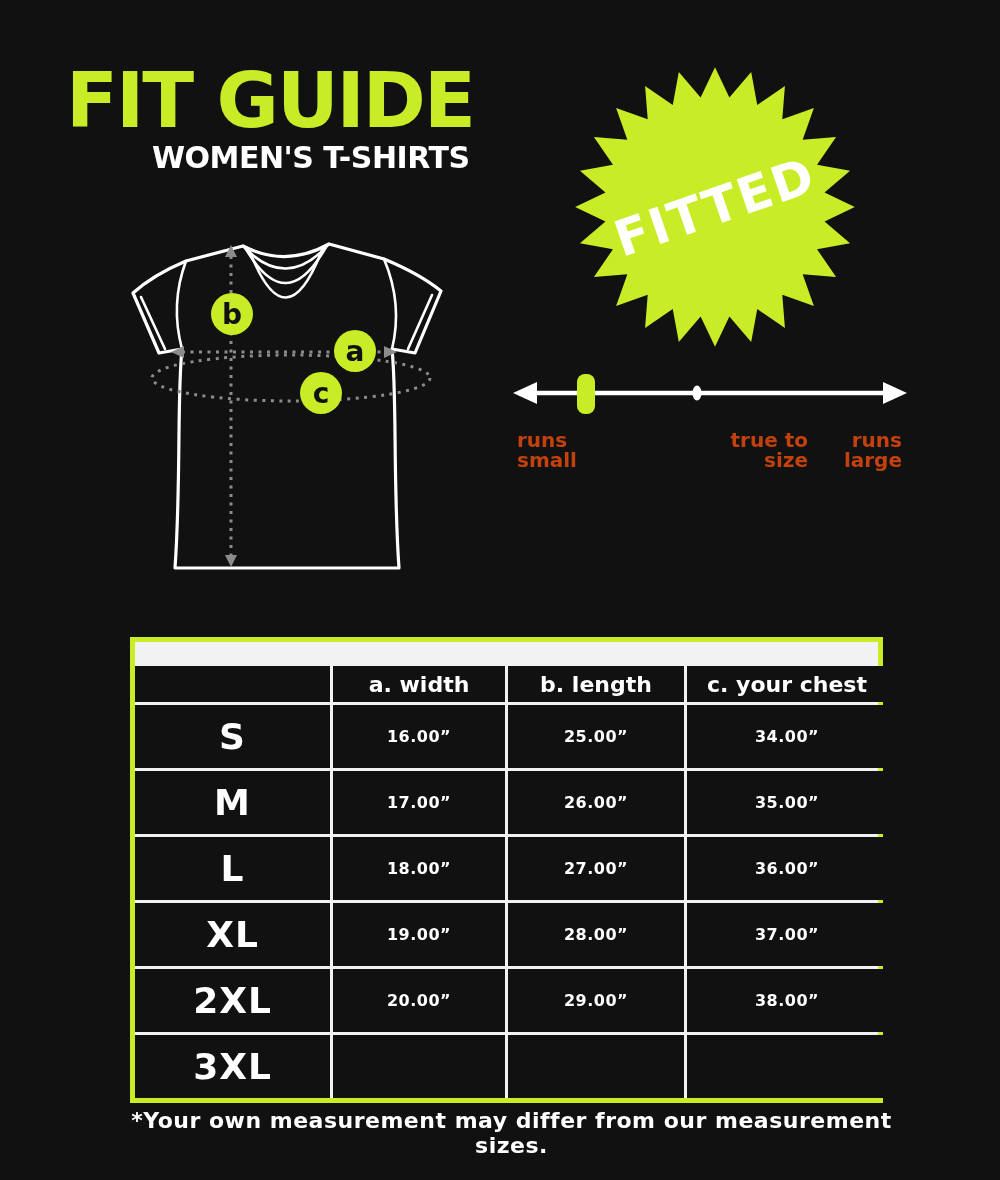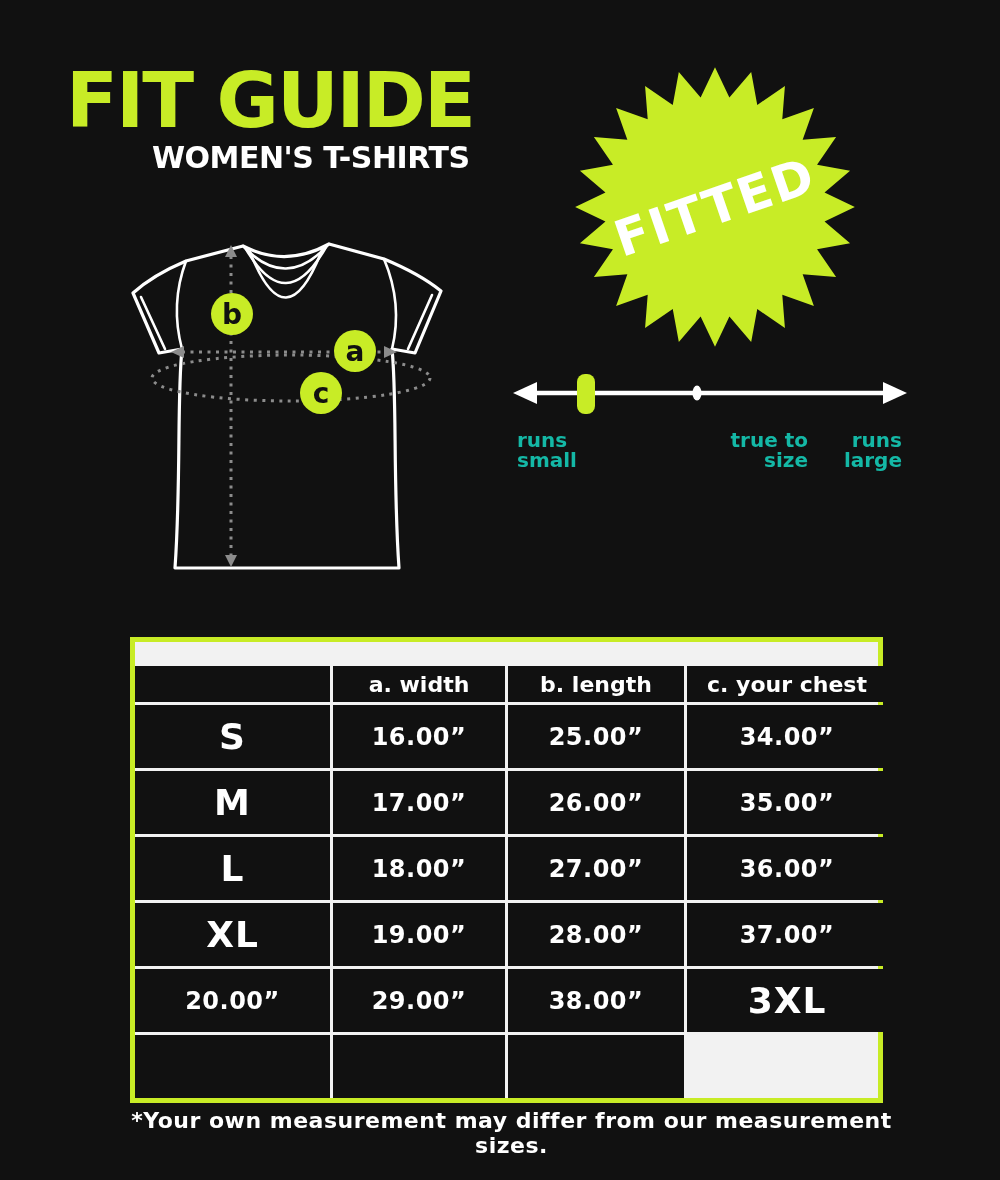--- a/index.html
+++ b/index.html
@@ -29,39 +29,39 @@
   .shirt .thin{stroke-width:2.6;}
   .shirt .dotted{fill:none;stroke:#8c8c8c;stroke-width:3;stroke-dasharray:3 5.5;}
   .shirt .ah{fill:#8c8c8c;}
   .shirt .marker{fill:#c8ec26;}
   .shirt .mletter{
     font-family:"DejaVu Sans","Liberation Sans",sans-serif;font-weight:bold;
     font-size:28px;fill:#111;text-anchor:middle;
   }
   .scale{position:absolute;left:505px;top:360px;width:410px;height:70px;}
   .scale-label{
-    position:absolute;color:#14b8a6;font-size:20px;font-weight:bold;line-height:20px;
+    position:absolute;color:#c2410c;font-size:20px;font-weight:bold;line-height:20px;
     white-space:pre;
   }
   .scale-label.left{left:517px;top:430px;text-align:left;}
   .scale-label.center{left:608px;top:430px;width:200px;text-align:right;}
   .scale-label.right{left:802px;top:430px;width:100px;text-align:right;}
   .size-table{
     position:absolute;left:130px;top:637px;width:743px;
     border:5px solid #c8ec26;background:#f2f2f2;
     display:grid;grid-template-columns:195px 172px 176px 200px;
     grid-template-rows:60px repeat(6,63px);gap:3px;
   }
   .cell{
     background:#111;color:#fff;display:flex;align-items:center;justify-content:center;
     font-weight:bold;
   }
   .cell.head{font-size:22px;margin-top:24px;}
   .cell.size{font-size:36px;letter-spacing:1px;}
-  .cell.val{font-size:24px;letter-spacing:0.5px;}
+  .cell.val{font-size:16px;letter-spacing:0.5px;}
   .footnote{
     position:absolute;left:130px;top:1108px;width:763px;text-align:center;color:#fff;
     font-size:22px;font-weight:bold;letter-spacing:0.5px;
   }
 </style>
 </head>
 <body>
 
 <div class="canvas">
 
@@ -136,20 +136,21 @@
     <div class="cell size">L</div>
     <div class="cell val">18.00”</div>
     <div class="cell val">27.00”</div>
     <div class="cell val">36.00”</div>
 
     <div class="cell size">XL</div>
     <div class="cell val">19.00”</div>
     <div class="cell val">28.00”</div>
     <div class="cell val">37.00”</div>
 
+    <div class="cell size">2XL</div>
     <div class="cell val">20.00”</div>
     <div class="cell val">29.00”</div>
     <div class="cell val">38.00”</div>
 
     <div class="cell size">3XL</div>
     <div class="cell val"></div>
     <div class="cell val"></div>
     <div class="cell val"></div>
   </div>
 

